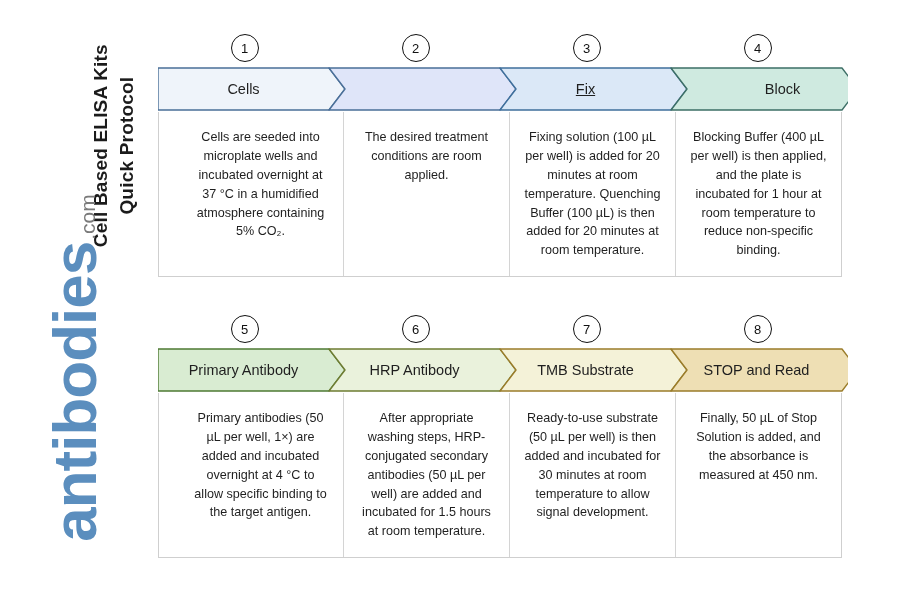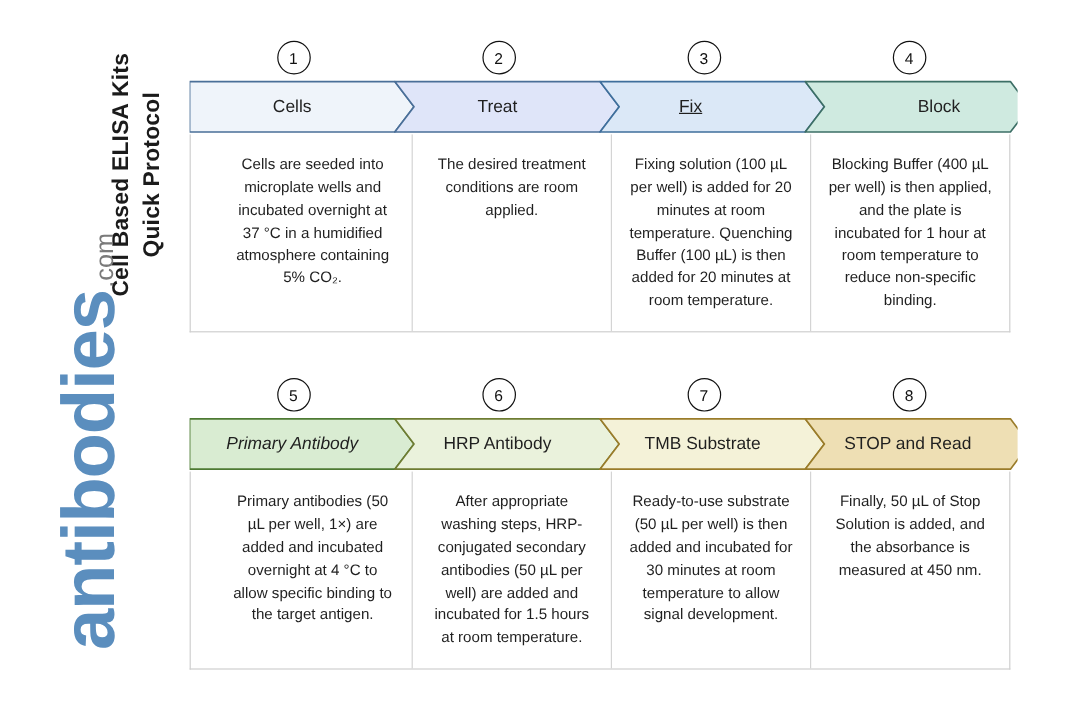--- a/index.html
+++ b/index.html
@@ -157,22 +157,21 @@
       <div class="num-circle" style="left: 598.5px;">4</div>
     </div>
     <div class="band">
       <svg width="690" height="46" viewBox="0 0 690 46">
         <polygon points="0,2 171,2 187,23 171,44 0,44" fill="#eff4fa" stroke="#4a6f98" stroke-width="1.4" stroke-linejoin="round"></polygon>
         <polygon points="171,2 342,2 358,23 342,44 171,44 187,23" fill="#dfe5f9" stroke="#4a6f98" stroke-width="1.4" stroke-linejoin="round"></polygon>
         <polygon points="342,2 513,2 529,23 513,44 342,44 358,23" fill="#dbe8f7" stroke="#3f6f9c" stroke-width="1.4" stroke-linejoin="round"></polygon>
         <polygon points="513,2 684,2 700,23 684,44 513,44 529,23" fill="#cfeae0" stroke="#3d6f66" stroke-width="1.4" stroke-linejoin="round"></polygon>
       </svg>
       <div class="band-label" style="left: 0px; width: 171px;">Cells</div>
-      <div class="band-label" style="left: 171px; width: 171px;">Treat</div>
-      <div class="band-label" style="left: 332px; width: 171px; text-decoration: underline;">Fix</div>
+      <div class="band-label" style="left: 342px; width: 171px; text-decoration: underline;">Fix</div>
       <div class="band-label" style="left: 539px; width: 171px;">Block</div>
     </div>
     <div class="body-grid">
       <div class="body-cell">
         <p>Cells are seeded into microplate wells and incubated overnight at 37 °C in a humidified atmosphere containing 5% CO₂.</p>
       </div>
       <div class="body-cell">
         <p>The desired treatment conditions are room applied.</p>
       </div>
       <div class="body-cell">
@@ -190,21 +189,21 @@
       <div class="num-circle" style="left: 427.5px;">7</div>
       <div class="num-circle" style="left: 598.5px;">8</div>
     </div>
     <div class="band">
       <svg width="690" height="46" viewBox="0 0 690 46">
         <polygon points="0,2 171,2 187,23 171,44 0,44" fill="#d9ecd2" stroke="#4e7a33" stroke-width="1.4" stroke-linejoin="round"></polygon>
         <polygon points="171,2 342,2 358,23 342,44 171,44 187,23" fill="#eaf2dc" stroke="#6e7c32" stroke-width="1.4" stroke-linejoin="round"></polygon>
         <polygon points="342,2 513,2 529,23 513,44 342,44 358,23" fill="#f4f2d8" stroke="#9a7c2a" stroke-width="1.4" stroke-linejoin="round"></polygon>
         <polygon points="513,2 684,2 700,23 684,44 513,44 529,23" fill="#eedfb4" stroke="#9a7c2a" stroke-width="1.4" stroke-linejoin="round"></polygon>
       </svg>
-      <div class="band-label" style="left: 0px; width: 171px; font-style: italic;">Primary Antibody</div>
+      <div class="band-label" style="left: 0px; width: 171px;">Primary Antibody</div>
       <div class="band-label" style="left: 171px; width: 171px;">HRP Antibody</div>
       <div class="band-label" style="left: 342px; width: 171px;">TMB Substrate</div>
       <div class="band-label" style="left: 513px; width: 171px;">STOP and Read</div>
     </div>
     <div class="body-grid">
       <div class="body-cell">
         <p>Primary antibodies (50 µL per well, 1×) are added and incubated overnight at 4 °C to allow specific binding to the target antigen.</p>
       </div>
       <div class="body-cell">
         <p>After appropriate washing steps, HRP-conjugated secondary antibodies (50 µL per well) are added and incubated for 1.5 hours at room temperature.</p>

